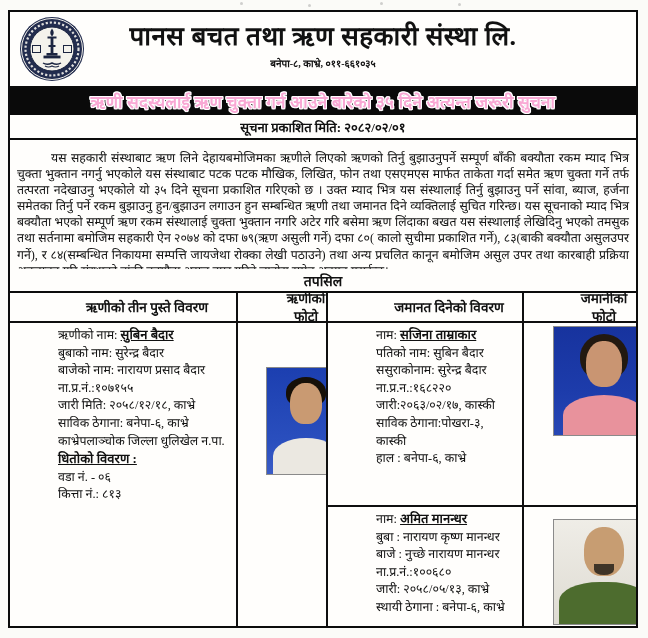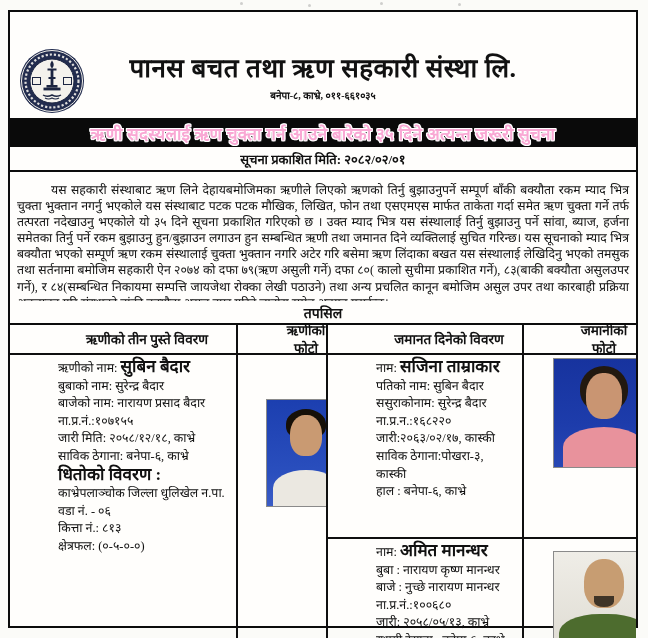--- a/index.html
+++ b/index.html
@@ -14,21 +14,21 @@
   .remnants i{position:absolute;width:3px;height:3px;background:#9a9a9a;border-radius:50%;}
   .remnants i:nth-child(1){left:10px}.remnants i:nth-child(2){left:78px;top:2px}
   .remnants i:nth-child(3){left:150px}.remnants i:nth-child(4){left:228px;top:1px}
 
   .frame{
     position:absolute;left:8px;top:10px;width:630px;height:618px;
     background:#fffefc;border:2px solid #0c0c0c;box-sizing:border-box;
     display:flex;flex-direction:column;
   }
   
-  .hdr{position:relative;height:74px;border-bottom:2px solid #0c0c0c;text-align:center;flex:none;margin-top:32px;}
+  .hdr{position:relative;height:74px;border-bottom:2px solid #0c0c0c;text-align:center;flex:none;}
   .logo{position:absolute;left:9px;top:4px;width:66px;height:66px;}
   .org-name{font-size:26px;font-weight:bold;line-height:30px;margin-top:10px;letter-spacing:.5px;}
   .org-sub{font-size:10px;font-weight:bold;margin-top:4px;}
   
   .band{
     flex:none;height:27px;background:#0a0a0a;display:flex;align-items:center;justify-content:center;
     font-size:17px;font-weight:bold;color:#f9a8d4;
     text-shadow:-1px 0 #fff,1px 0 #fff,0 -1px #fff,0 1px #fff,-1px -1px #fff,1px 1px #fff,1px -1px #fff,-1px 1px #fff;
     letter-spacing:.3px;
   }
@@ -42,21 +42,21 @@
   .tbl{
     flex:1;border-top:2px solid #0c0c0c;display:grid;
     grid-template-columns:226px 90px 196px 1fr;
     grid-template-rows:28px 184px auto;
   }
   .tbl>div{box-sizing:border-box;min-width:0;min-height:0;overflow:hidden;padding-left:48px;}
   .th{display:flex;align-items:center;justify-content:center;font-size:13.5px;font-weight:bold;text-align:center;}
   .bL{border-left:2px solid #0f0f0f;}
   .bT{border-top:2px solid #0f0f0f;}
   .cell{font-size:12.4px;line-height:17.6px;padding:3px 6px;}
-  .cell b{font-size:17px;}
+  .cell b{font-size:13px;text-decoration:underline;}
   .span2{grid-row:2/4;}
   .photo-cell{display:flex;justify-content:center;align-items:flex-start;}
   
   .photo{position:relative;overflow:hidden;border:1px solid #8a8a8a;flex:none;}
   .photo .head{position:absolute;border-radius:46% 46% 42% 42%;}
   .photo .hair{position:absolute;}
   .photo .torso{position:absolute;bottom:0;}
   .ph-borrower{width:78px;height:106px;margin-top:44px;background:linear-gradient(180deg,#1c3fb0 0%,#2a4fbe 70%,#3a5cc6 100%);}
   .ph-borrower .hair{top:9px;left:19px;width:40px;height:30px;background:#161008;border-radius:50% 50% 40% 40%;}
   .ph-borrower .head{top:15px;left:23px;width:32px;height:41px;background:#c99a72;}
@@ -119,25 +119,24 @@
     <div class="th bL">जमानत दिनेको विवरण</div>
     <div class="th bL">जमानीको फोटो</div>
 
     <div class="cell bT span2" style="grid-column:1">
         <div>ऋणीको नाम: <b>सुबिन बैदार</b></div>
         <div>बुबाको नाम: सुरेन्द्र बैदार</div>
         <div>बाजेको नाम: नारायण प्रसाद बैदार</div>
         <div>ना.प्र.नं.:१०७१५५</div>
         <div>जारी मिति: २०५८/१२/१८, काभ्रे</div>
         <div>साविक ठेगाना: बनेपा-६, काभ्रे</div>
+        <div>काभ्रेपलाञ्चोक जिल्ला धुलिखेल न.पा.</div>
         <div><b>धितोको विवरण :</b></div>
-        <div>काभ्रेपलाञ्चोक जिल्ला धुलिखेल न.पा.</div>
         <div>वडा नं. - ०६</div>
         <div>कित्ता नं.: ८१३</div>
-        <div>क्षेत्रफल: (०-५-०-०)</div>
       </div>
 
     <div class="photo-cell bL bT span2" style="grid-column:2">
       <div class="photo ph-borrower">
         <div class="hair"></div>
         <div class="head"></div>
         <div class="torso"></div>
       </div>
     </div>
 

